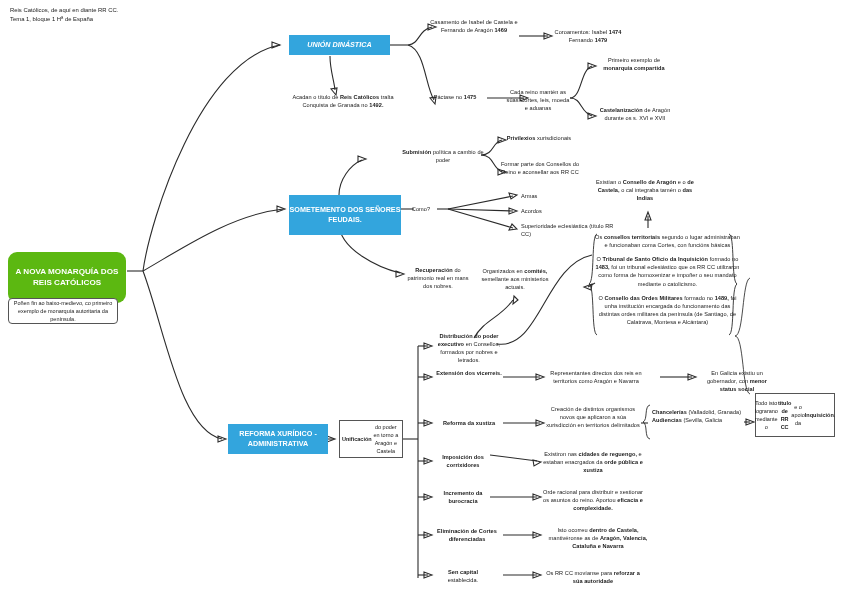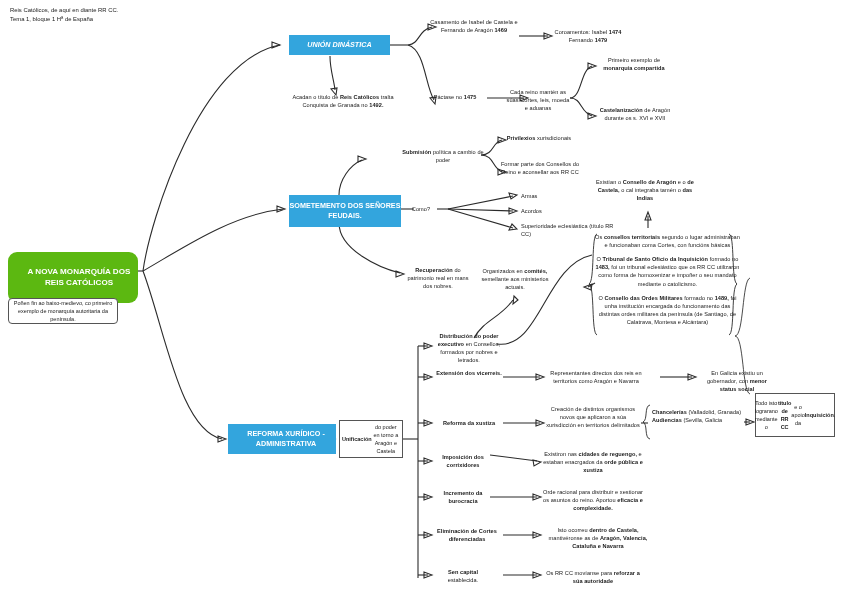--- a/index.html
+++ b/index.html
@@ -7,28 +7,28 @@
        font-family:"Liberation Sans","DejaVu Sans",sans-serif;color:#1a1a1a;}
   .abs{position:absolute;}
   .txt{font-size:5.6px;line-height:1.45;text-align:center;letter-spacing:.05px;}
   .txt.l{text-align:left;}
   b{font-weight:bold;}
   
   #hdr{left:10px;top:6px;font-size:5.9px;line-height:1.6;text-align:left;white-space:pre-line;}
   
   .node-main{left:8px;top:252px;width:118px;height:51px;background:#5cb811;
        border-radius:9px;display:flex;align-items:center;justify-content:center;
-       color:#ffffff;font-weight:bold;font-size:8.1px;line-height:1.35;text-align:center;padding-left:12px;}
+       color:#ffffff;font-weight:bold;font-size:8.1px;line-height:1.35;text-align:center;}
   
   .node-blue{background:#33a5dd;color:#ffffff;font-weight:bold;font-size:7.2px;
        line-height:1.35;display:flex;align-items:center;justify-content:center;
        text-align:center;}
   #n-union{left:289px;top:35px;width:101px;height:20px;font-style:italic;}
-  #n-someti{left:289px;top:195px;width:112px;height:32px;}
-  #n-reforma{left:228px;top:424px;width:100px;height:30px;padding-left:8px;}
+  #n-someti{left:289px;top:195px;width:112px;height:40px;}
+  #n-reforma{left:228px;top:424px;width:100px;height:30px;}
   
   .box{border:1px solid #555;background:#fff;font-size:5.5px;line-height:1.5;
        text-align:center;display:flex;align-items:center;justify-content:center;padding:2px;
        box-sizing:border-box;}
   #b-note{left:8px;top:298px;width:110px;height:26px;border-radius:4px;}
   #b-unif{left:339px;top:420px;width:64px;height:38px;}
   #b-todo{left:755px;top:393px;width:80px;height:44px;}
   
   #panel{left:595px;top:233px;width:145px;height:102px;}
   svg{position:absolute;left:0;top:0;overflow:visible;}

